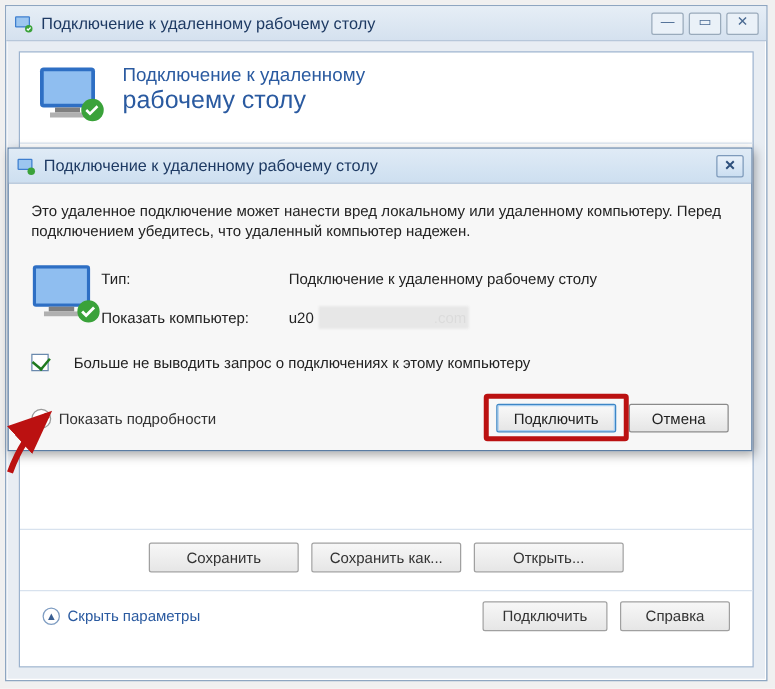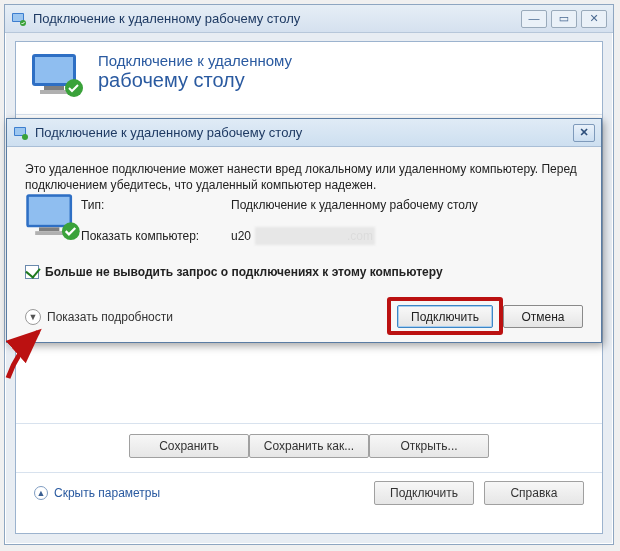--- a/index.html
+++ b/index.html
@@ -53,21 +53,21 @@
     border-bottom: 1px solid #d8e2ee;
   }
   .bg-header .big-icon { width: 54px; height: 46px; }
   .bg-header .h1 { color: #2a5aa0; font-size: 15px; }
   .bg-header .h2 { color: #2a5aa0; font-size: 20px; font-weight: 400; }
   .bg-lower {
     position: absolute; left: 0; right: 0; bottom: 0; height: 110px;
     border-top: 1px solid #d8e2ee;
     padding: 10px 14px;
   }
-  .bg-row { display:flex; justify-content:center; margin-bottom:14px; }
+  .bg-row { display:flex; gap:10px; justify-content:center; margin-bottom:14px; }
   .bg-btn {
     width: 120px; height: 24px;
     border: 1px solid #a0a0a0;
     background: linear-gradient(#f7f7f7,#e6e6e6);
     font-size: 12px; color: #333;
     display:flex; align-items:center; justify-content:center;
     border-radius:2px;
   }
   .bg-footer {
     display:flex; align-items:center; justify-content:space-between;
@@ -104,31 +104,31 @@
   .dlg-band {
     background: linear-gradient(#0f6a91,#0a5777);
     color:#fff; display:flex; align-items:center; gap:14px;
     padding: 10px 18px; font-size:13px;
   }
   .shield { width:36px; height:44px; flex-shrink:0;}
   .dlg-content { padding: 14px 18px 12px 18px; color:#222;}
   .dlg-text { line-height:1.35; }
   .dlg-grid {
     display:grid; grid-template-columns: 56px 150px 1fr;
-    row-gap:8px; align-items:center; margin-bottom:18px;
+    row-gap:8px; align-items:center; margin-bottom:18px;margin-top:18px;
   }
   .gi { grid-row:1 / span 2; }
   .med-icon{ width:44px; height:40px;}
   .val-masked { position:relative; display:inline-block; }
   .mask {
     position:absolute; left:24px; top:-2px; width:120px; height:18px;
     background: rgba(230,230,230,0.95);
     filter: blur(1px);
   }
-  .chk-row { display:flex; align-items:center; gap:6px; margin-bottom:14px; position:relative;font-weight:bold;}
+  .chk-row { display:flex; align-items:center; gap:20px; margin-bottom:14px; position:relative;}
   .chk {
     width:14px;height:14px;border:1px solid #6a89ad;background:#fff;position:relative;
   }
   .chk::after{
     content:""; position:absolute; left:2px; top:-1px; width:8px; height:10px;
     border-right:2px solid #1f7a1f; border-bottom:2px solid #1f7a1f;
     transform: rotate(40deg);
   }
   .dlg-footer {
     display:flex; align-items:center; padding: 0 18px 14px 18px;
@@ -201,21 +201,21 @@
         <div class="bg-btn">Открыть...</div>
       </div>
       <div style="border-top:1px solid #d8e2ee;margin:0 -14px 8px -14px"></div>
       <div class="bg-footer">
         <div class="bg-link">
           <span class="chevup">▲</span>
           <span>Скрыть параметры</span>
         </div>
         <div style="display:flex; gap:10px;">
           <div class="bg-btn" style="width:100px">Подключить</div>
-          <div class="bg-btn" style="width:100px">Справка</div>
+          <div class="bg-btn" style="width:88px">Справка</div>
         </div>
       </div>
     </div>
   </div>
 </div>
 
 <div class="dlg">
   <div class="dlg-titlebar">
     <span class="title-icon">
       <svg viewBox="0 0 16 16">

